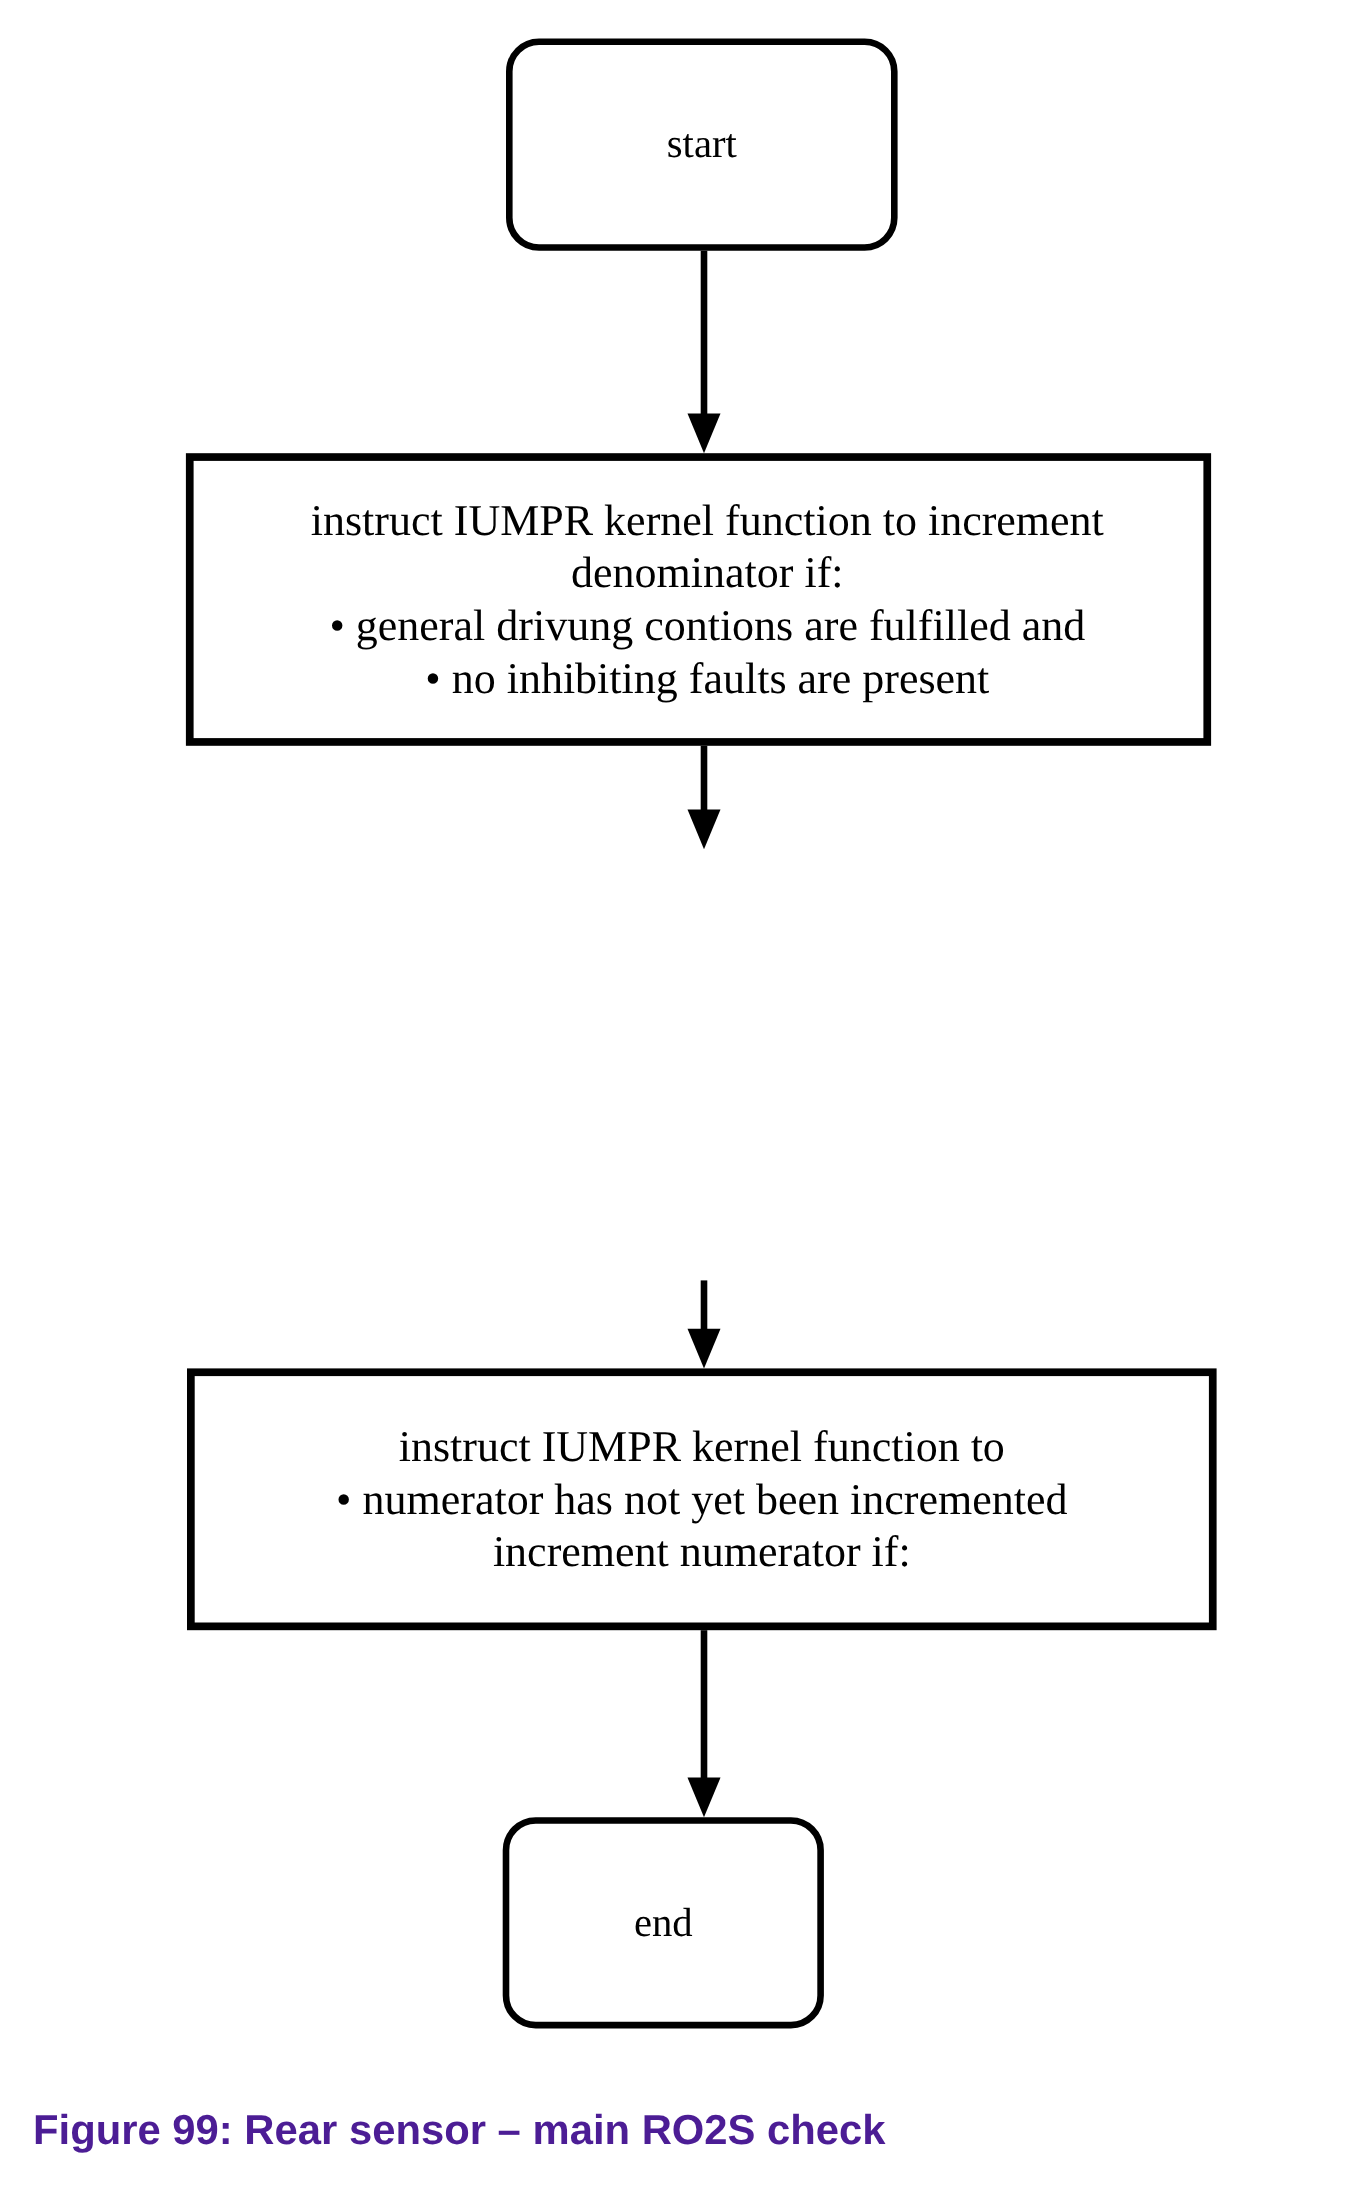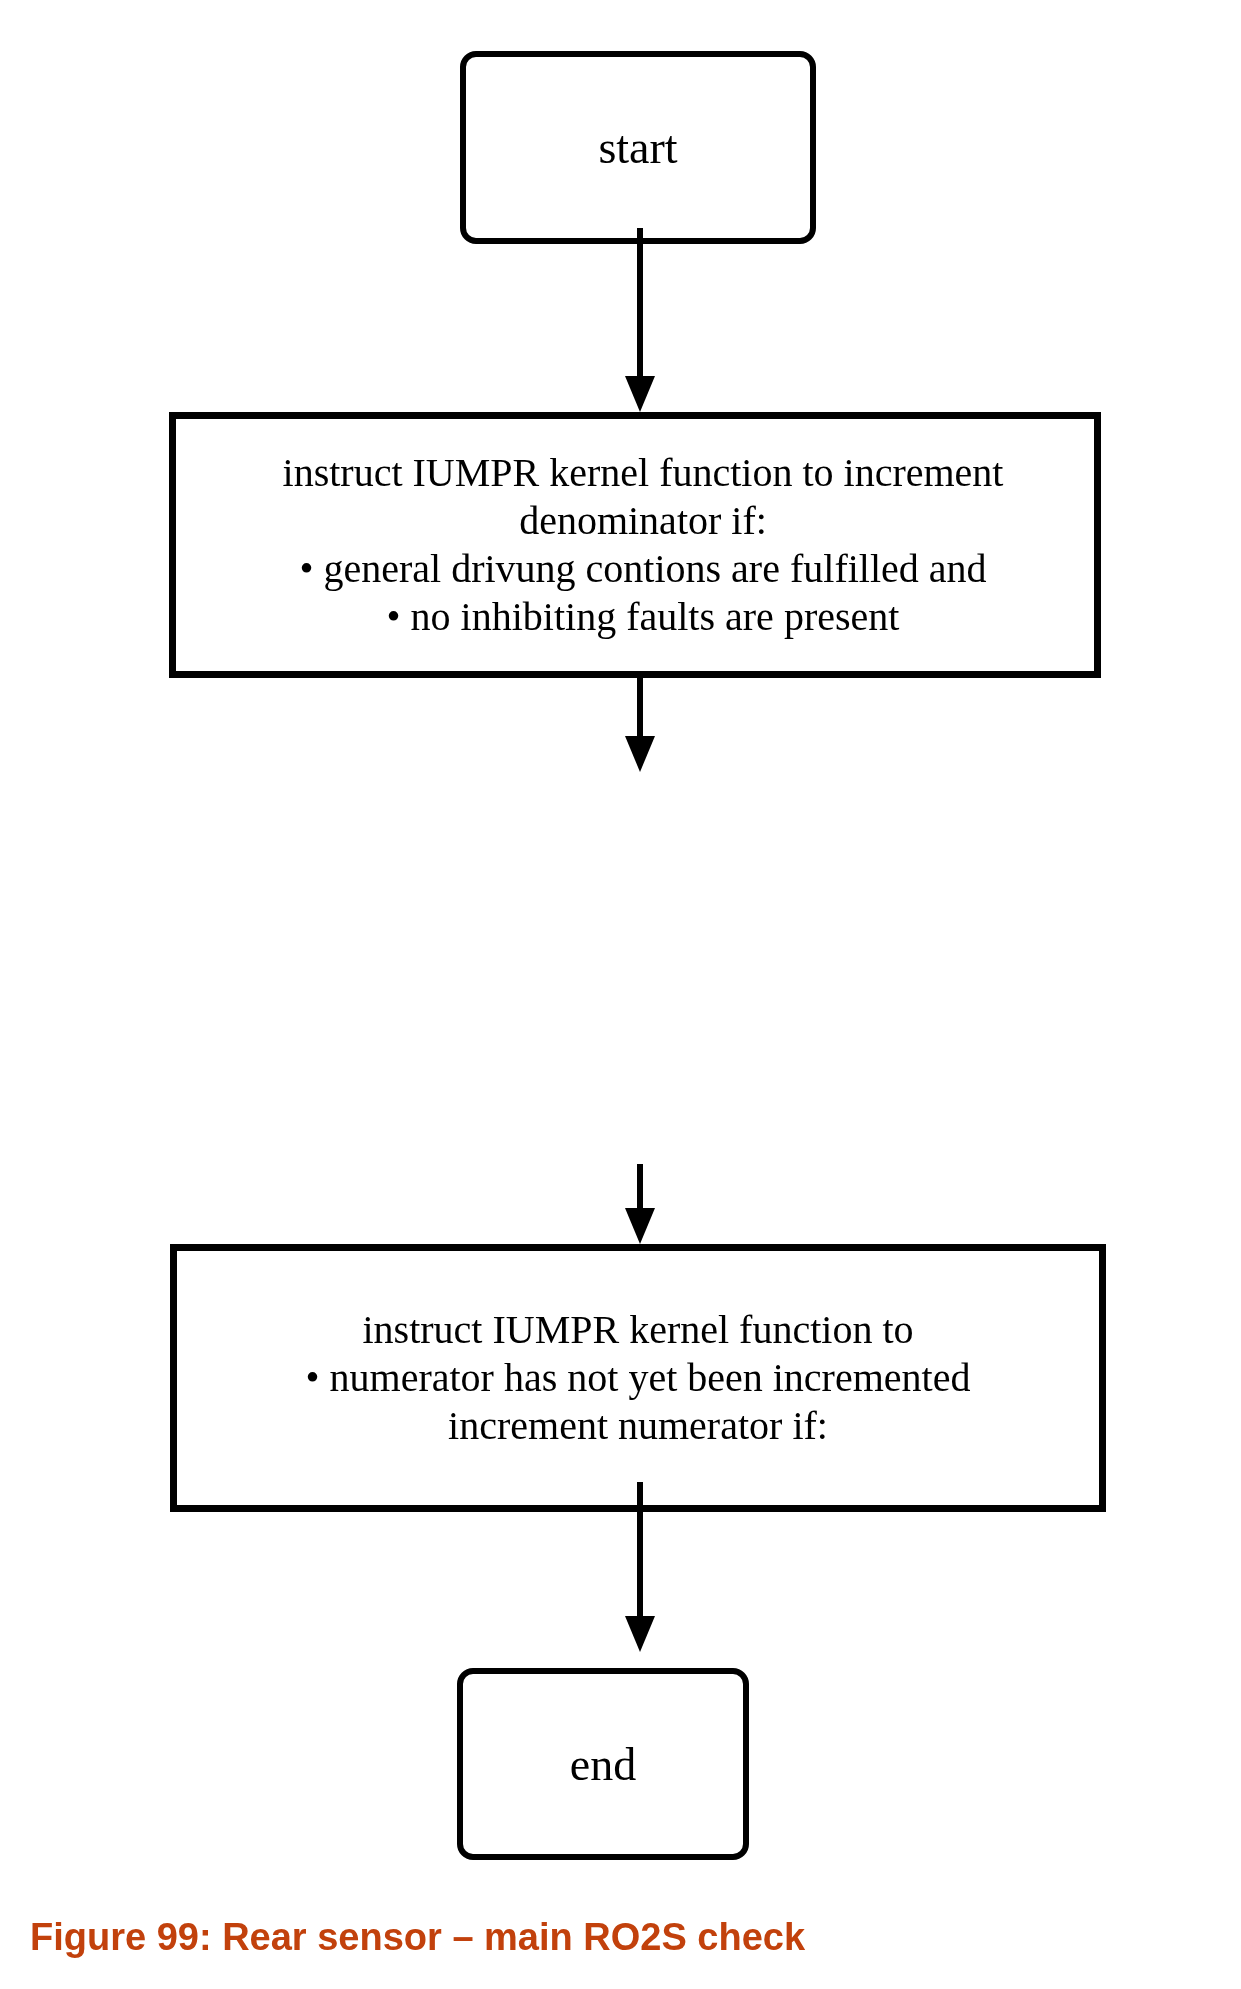--- a/index.html
+++ b/index.html
@@ -22,23 +22,22 @@
     background: #ffffff;
     border: 7px solid #000000;
     display: flex;
     flex-direction: column;
     align-items: center;
     justify-content: center;
     text-align: center;
   }
   .terminator {
     border-width: 6px;
-    border-radius: 16px;
-    font-size: 46px;
-    margin-top: 16px;
+    border-radius: 30px;
+    font-size: 37px;
   }
   .process {
     font-size: 40px;
     line-height: 48px;
   }
   .predef {
     font-size: 40px;
     line-height: 52px;
   }
   .line { white-space: pre; }
@@ -71,33 +70,33 @@
     border-right: 15px solid transparent;
     border-top: 36px solid #000000;
   }
   .caption {
     position: absolute;
     left: 30px;
     top: 1916px;
     font-family: "Liberation Sans", sans-serif;
     font-weight: bold;
     font-size: 38px;
-    color: #c2410c;
+    color: #4c1d95;
   }
 
   
   #node-start        { left: 460px;  top: 35px;   width: 356px;  height: 193px; }
   #arrow-1           { left: 624px;  top: 228px;  height: 184px; }
   #node-denominator  { left: 169px;  top: 412px;  width: 932px;  height: 266px; padding-left: 16px; }
   #arrow-2           { left: 624px;  top: 678px;  height: 94px;  }
   #node-subroutine   { left: 86px;   top: 772px;  width: 1125px; height: 392px; }
   #node-subroutine .bar-left  { left: 127px; }
   #node-subroutine .bar-right { left: 979px; }
   #arrow-3           { left: 624px;  top: 1164px; height: 80px;  }
-  #node-numerator    { left: 170px;  top: 1244px; width: 936px;  height: 268px; }
+  #node-numerator    { left: 170px;  top: 1244px; width: 936px;  height: 238px; }
   #arrow-4           { left: 624px;  top: 1482px; height: 170px; }
   #node-end          { left: 457px;  top: 1652px; width: 292px;  height: 192px; }
 </style>
 </head>
 <body>
 
 <div class="canvas">
 
   <div class="node terminator" id="node-start">
     <span class="line">start</span>

